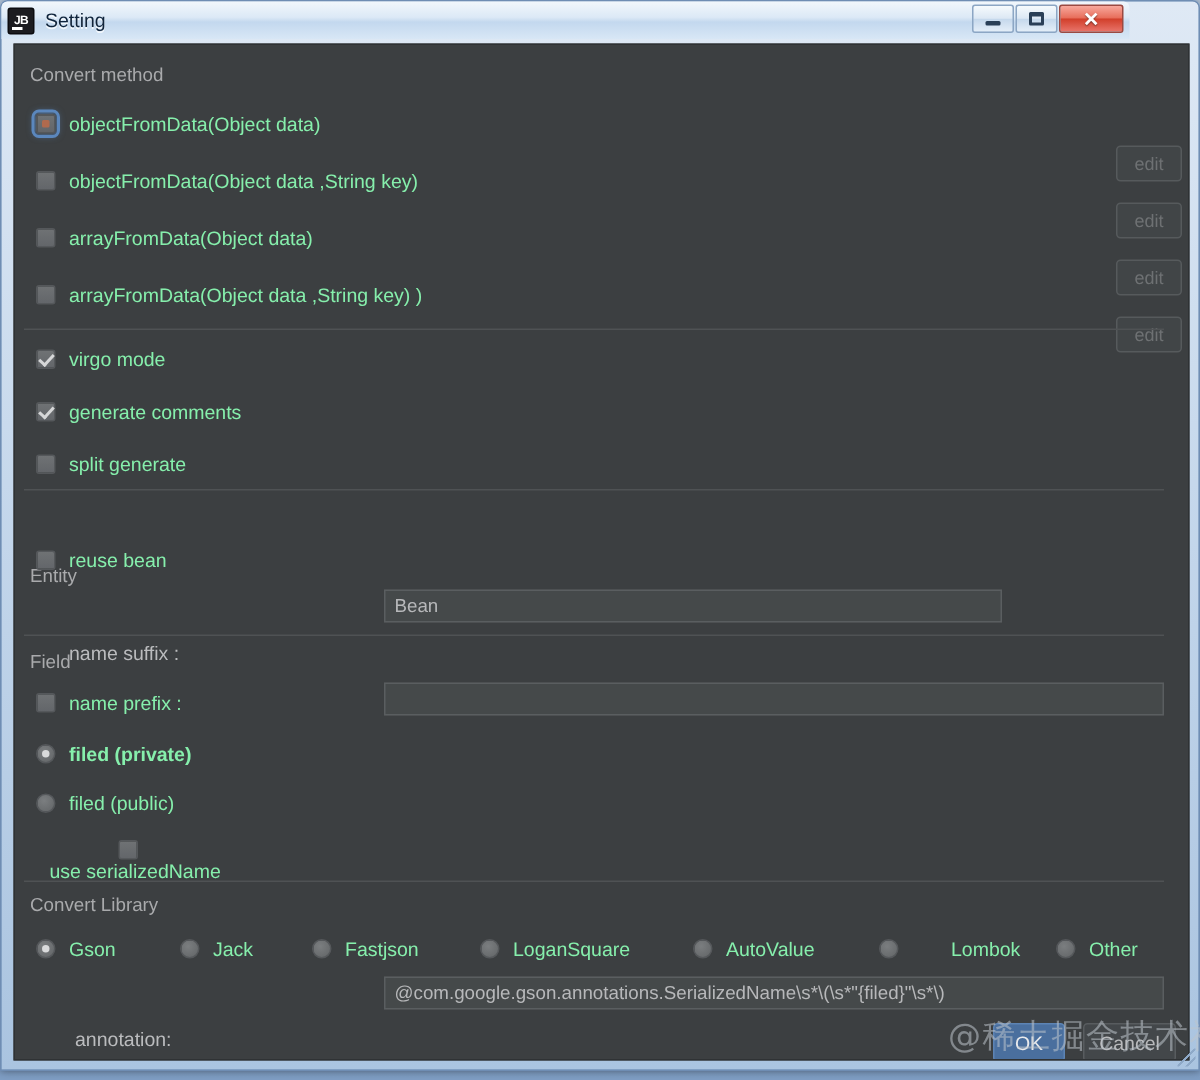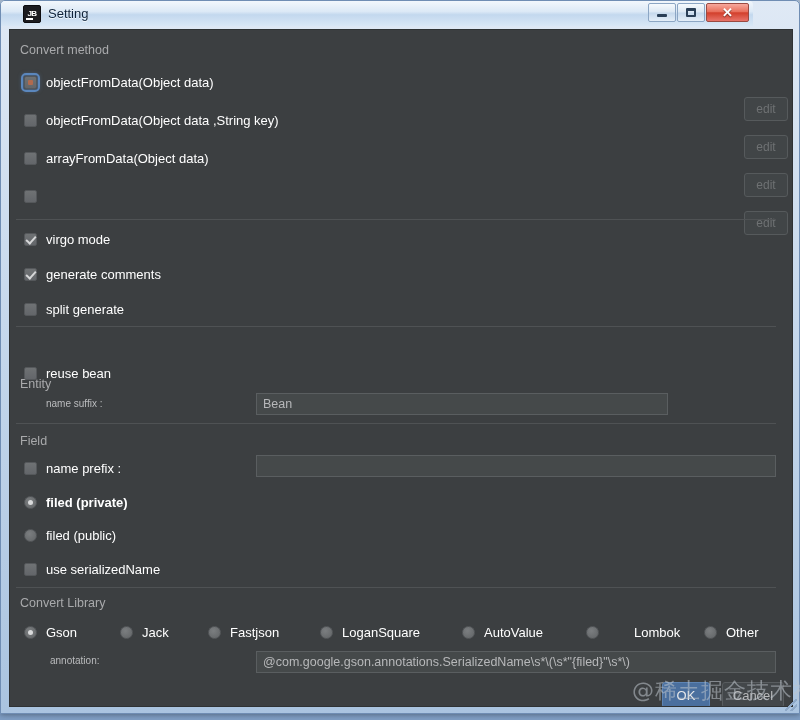--- a/index.html
+++ b/index.html
@@ -28,21 +28,21 @@
     background: linear-gradient(180deg,#dfe9f5 0%, #c6d8ec 45%, #aac4e0 100%);
     box-shadow: 0 0 6px rgba(0,0,0,.45);
   }
 
   
   .titlebar {
     position: absolute; left: 0; top: 0;
     width: 752px; height: 25px;
     display: flex; align-items: center;
     box-sizing: border-box;
-    padding-left: 22px;
+    padding-left: 4px;
     background: linear-gradient(180deg,#f2f7fc 0%, #dce9f6 42%, #c3d8ee 55%, #d8e7f6 100%);
     border-radius: 4px 4px 0 0;
   }
   .jb-icon {
     width: 16px; height: 16px;
     background: #1c1c20;
     border: 1px solid #0c0c10;
     border-radius: 2px;
     position: relative;
     flex: 0 0 auto;
@@ -176,21 +176,21 @@
     content: "";
     position: absolute;
     left: 3px; top: 3px;
     width: 5px; height: 5px;
     background: #d9dadb;
     border-radius: 50%;
   }
 
   .lbl {
     margin-left: 9px;
-    color: #ffffff;
+    color: #86efac;
     font-size: 13px;
     font-family: "Liberation Sans", sans-serif;
     white-space: nowrap;
   }
 
   
   .editbtn {
     position: absolute;
     width: 44px; height: 24px;
     box-sizing: border-box;
@@ -215,23 +215,24 @@
     font-family: "Liberation Sans", sans-serif;
     padding: 0 6px;
     display: flex; align-items: center;
     white-space: nowrap; overflow: hidden;
   }
   .tfield.empty { color: transparent; }
 
   .flabel {
     position: absolute;
     color: #bbbcbe;
-    font-size: 10px;
+    font-size: 13px;
     font-family: "Liberation Sans", sans-serif;
     white-space: nowrap;
+    margin-top: 30px;
   }
 
   
   .btn {
     position: absolute;
     box-sizing: border-box;
     height: 26px;
     border-radius: 3px;
     display: flex; align-items: center; justify-content: center;
     font-size: 13px;
@@ -315,20 +316,21 @@
       <div class="editbtn" style="left:734px; top:105px;">edit</div>
 
       <div class="row" style="left:14px; top:119px;">
         <div class="cb"></div>
         <div class="lbl">arrayFromData(Object data)</div>
       </div>
       <div class="editbtn" style="left:734px; top:143px;">edit</div>
 
       <div class="row" style="left:14px; top:157px;">
         <div class="cb"></div>
+        <div class="lbl">arrayFromData(Object data ,String key) )</div>
       </div>
       <div class="editbtn" style="left:734px; top:181px;">edit</div>
 
       <div class="sep" style="top:189px;"></div>
 
       <div class="row" style="left:14px; top:200px;justify-content:center;">
         <div class="cb checked"></div>
         <div class="lbl">virgo mode</div>
       </div>
 
@@ -367,21 +369,21 @@
       <div class="row" style="left:14px; top:463px;font-weight:bold;">
         <div class="rb selected"></div>
         <div class="lbl">filed (private)</div>
       </div>
 
       <div class="row" style="left:14px; top:496px;">
         <div class="rb"></div>
         <div class="lbl">filed (public)</div>
       </div>
 
-      <div class="row" style="left:14px; top:530px;">
+      <div class="row" style="left:14px; top:530px;flex-direction:column;">
         <div class="cb"></div>
         <div class="lbl">use serializedName</div>
       </div>
 
       <div class="sep" style="top:557px;"></div>
 
       <div class="sect-title" style="left:10px; top:566px;">Convert Library</div>
 
       <div class="row" style="left:14px; top:593px;">
         <div class="rb selected"></div>

